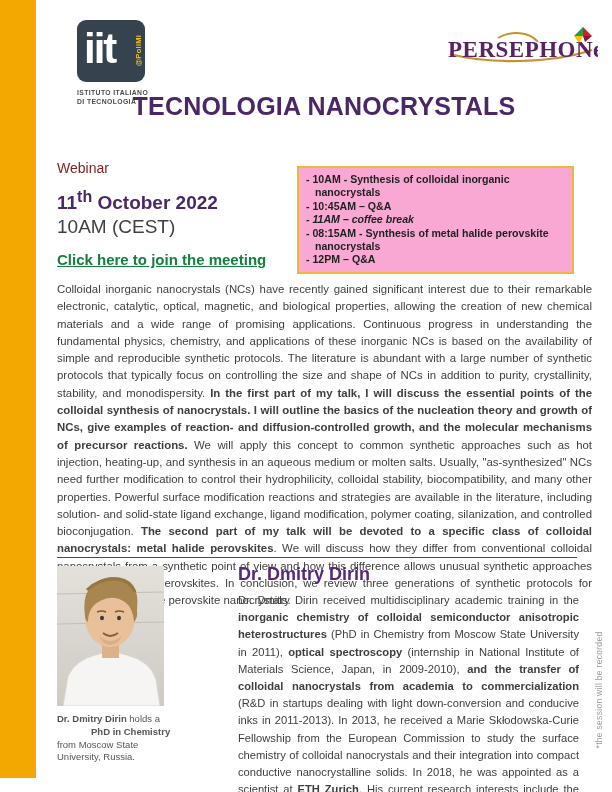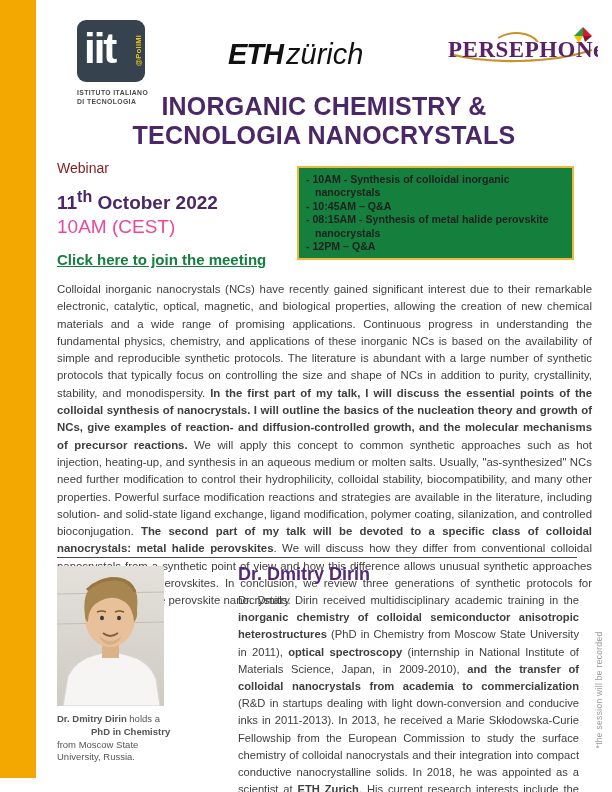--- a/index.html
+++ b/index.html
@@ -37,29 +37,29 @@
   .page-title {
     position: absolute; left: 36px; right: 0; top: 92px; text-align: center;
     color: #4b2767; font-size: 25px; font-weight: bold; line-height: 29px;
     letter-spacing: 0.2px;
   }
   
   .event-info { position: absolute; left: 57px; top: 160px; width: 235px; }
   .event-type { color: #7f1d1d; font-size: 14px; }
   .event-date { margin-top: 12px; color: #4b2767; font-size: 19px; font-weight: bold; }
   .event-date sup { font-size: 16px; }
-  .event-time { margin-top: 2px; color: #ec4899; font-size: 19px; font-weight: 400; }
+  .event-time { margin-top: 2px; color: #404040; font-size: 19px; font-weight: 400; }
   .join-link {
     display: inline-block; margin-top: 13px; color: #15803d; font-size: 15px;
     font-weight: bold; text-decoration: underline; cursor: pointer;
   }
   
   .schedule-box {
     position: absolute; left: 297px; top: 166px; width: 277px; min-height: 90px;
-    border: 2px solid #edb83d; padding: 5px 7px; background: #15803d;
+    border: 2px solid #edb83d; padding: 5px 7px; background: #f9a8d4;
   }
   .schedule-item {
     font-size: 10.6px; line-height: 13.4px; color: #1f1f1f; font-weight: bold;
     padding-left: 9px; text-indent: -9px;
   }
   
   .abstract {
     position: absolute; left: 57px; top: 281px; width: 535px;
     font-size: 11.4px; line-height: 17.3px; color: #3e3e3e; text-align: justify;
   }
@@ -93,53 +93,50 @@
     <div class="iit-box">
       <div class="iit-acronym">iit</div>
       <div class="iit-affil">@PoliMi</div>
     </div>
     <div class="iit-name">
       <div>ISTITUTO ITALIANO</div>
       <div>DI TECNOLOGIA</div>
     </div>
   </div>
 
-  <div class="eth-logo">
-    <span class="eth-bold">ETH</span><span class="eth-rest">zürich</span>
-  </div>
 
   <div class="persephone-logo">
     <svg width="152" height="48" viewBox="0 0 152 48">
       <path d="M4,30 C40,40 104,40 146,26" stroke="#c8922b" stroke-width="2.2" fill="none"></path>
       <path d="M52,14 C66,6 84,8 92,18" stroke="#c8922b" stroke-width="2" fill="none"></path>
       <text x="2" y="33" font-family="Liberation Serif, serif" font-weight="bold" font-size="23" fill="#5a2165" letter-spacing="0.5">PERSEPHONe</text>
       <g>
         <polygon points="128,12 137,3 137,12" fill="#2e9b44"></polygon>
         <polygon points="137,3 146,12 137,12" fill="#d01f2e"></polygon>
         <polygon points="128,12 137,12 133,19" fill="#f5c400"></polygon>
         <polygon points="137,12 146,12 139,18" fill="#8a1538"></polygon>
       </g>
     </svg>
   </div>
 
   <div class="page-title">
-    <div>INORGANIC CHEMISTRY &amp;</div>
     <div>TECNOLOGIA NANOCRYSTALS</div>
   </div>
 
   <div class="event-info">
     <div class="event-type">Webinar</div>
     <div class="event-date"><span>11</span><sup>th</sup><span> October 2022</span></div>
     <div class="event-time">10AM (CEST)</div>
     <a class="join-link" href="#">Click here to join the meeting</a>
   </div>
 
   <div class="schedule-box">
       <div class="schedule-item">- 10AM - Synthesis of colloidal inorganic nanocrystals</div>
       <div class="schedule-item">- 10:45AM – Q&amp;A</div>
+      <div class="schedule-item" style="font-style: italic;">- 11AM – coffee break</div>
       <div class="schedule-item">- 08:15AM - Synthesis of metal halide perovskite nanocrystals</div>
       <div class="schedule-item">- 12PM – Q&amp;A</div>
     </div>
 
   <div class="abstract"><span>Colloidal inorganic nanocrystals (NCs) have recently gained significant interest due to their remarkable electronic, catalytic, optical, magnetic, and biological properties, allowing the creation of new chemical materials and a wide range of promising applications. Continuous progress in understanding the fundamental physics, chemistry, and applications of these inorganic NCs is based on the availability of simple and reproducible synthetic protocols. The literature is abundant with a large number of synthetic protocols that typically focus on controlling the size and shape of NCs in addition to purity, crystallinity, stability, and monodispersity. </span><span style="font-weight: bold;">In the first part of my talk, I will discuss the essential points of the colloidal synthesis of nanocrystals. I will outline the basics of the nucleation theory and growth of NCs, give examples of reaction- and diffusion-controlled growth, and the molecular mechanisms of precursor reactions.</span><span> We will apply this concept to common synthetic approaches such as hot injection, heating-up, and synthesis in an aqueous medium or molten salts. Usually, "as-synthesized" NCs need further modification to control their hydrophilicity, colloidal stability, biocompatibility, and many other properties. Powerful surface modification reactions and strategies are available in the literature, including solution- and solid-state ligand exchange, ligand modification, polymer coating, silanization, and controlled bioconjugation. </span><span style="font-weight: bold;">The second part of my talk will be devoted to a specific class of colloidal nanocrystals: metal halide perovskites</span><span>. We will discuss how they differ from conventional colloidal nanocrystals from a synthetic point of view and how this difference allows unusual synthetic approaches to the lead halide perovskites. In conclusion, we review three generations of synthetic protocols for producing lead halide perovskite nanocrystals.</span></div>
 
   <div class="section-divider"></div>
 
   <div class="speaker">
     <div class="photo-col">

